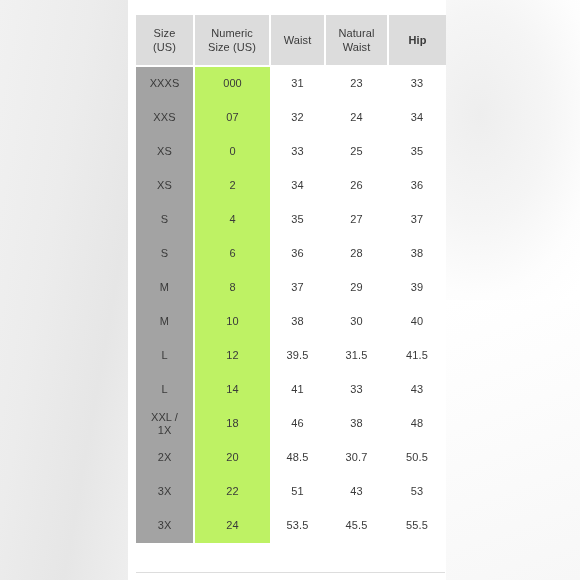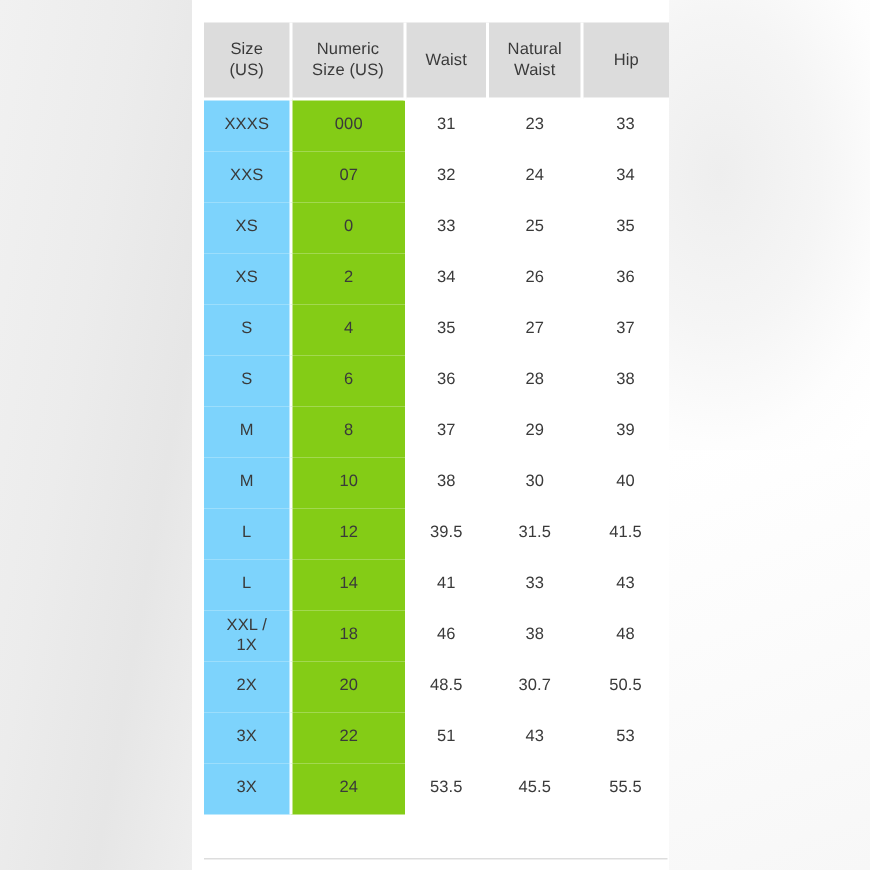--- a/index.html
+++ b/index.html
@@ -80,39 +80,39 @@
     font-weight: 400;
     line-height: 1.28;
     height: 50px;
     padding: 0 3px;
     text-align: center;
     vertical-align: middle;
     border-right: 2px solid #ffffff;
     border-bottom: 2px solid #ffffff;
     letter-spacing: 0.1px;
   }
-  thead th:last-child { border-right: none; }
+  thead th:last-child { border-right: none; font-weight: bold; }
 
   tbody td {
     height: 34px;
     font-size: 11px;
     color: #3a3a3a;
     text-align: center;
     vertical-align: middle;
     line-height: 1.22;
     padding: 0 2px;
     background: #ffffff;
     letter-spacing: 0.1px;
   }
   tbody td.col-size {
-    background: #7dd3fc;
+    background: #a3a3a3;
     border-right: 2px solid #ffffff;
   }
   tbody td.col-num {
-    background: #84cc16;
+    background: #bef264;
   }
 
   #chart-bottom-rule {
     position: absolute;
     left: 136px;
     top: 572px;
     width: 309px;
     height: 1px;
     background: #dddddd;
   }

